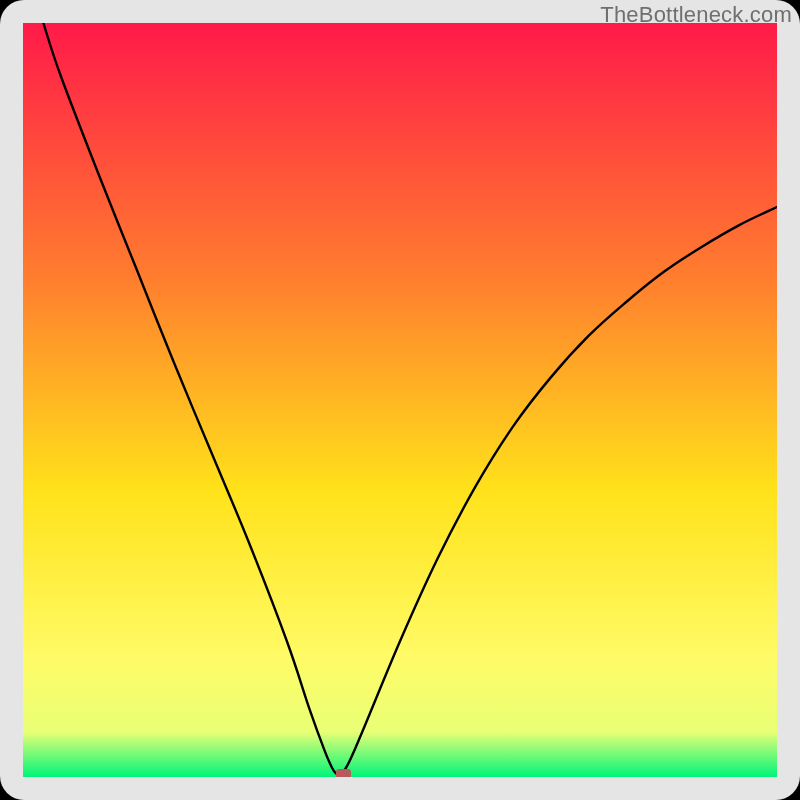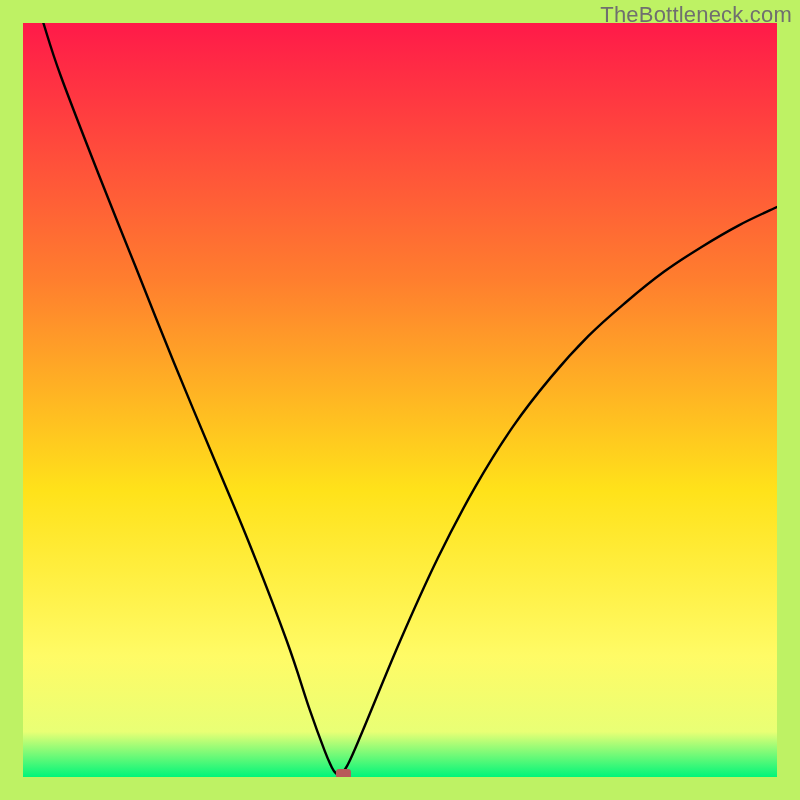--- a/index.html
+++ b/index.html
@@ -7,21 +7,22 @@
     padding: 0;
     width: 800px;
     height: 800px;
     background: #000;
     font-family: Arial, Helvetica, sans-serif;
     overflow: hidden;
   }
   .frame {
     position: absolute;
     inset: 0;
-    background: #bef264;
+    background: #e5e5e5;
+    border-radius: 24px;
   }
   .plot {
     position: absolute;
     left: 23px;
     top: 23px;
     width: 754px;
     height: 754px;
     overflow: hidden;
   }
   .plot svg {

